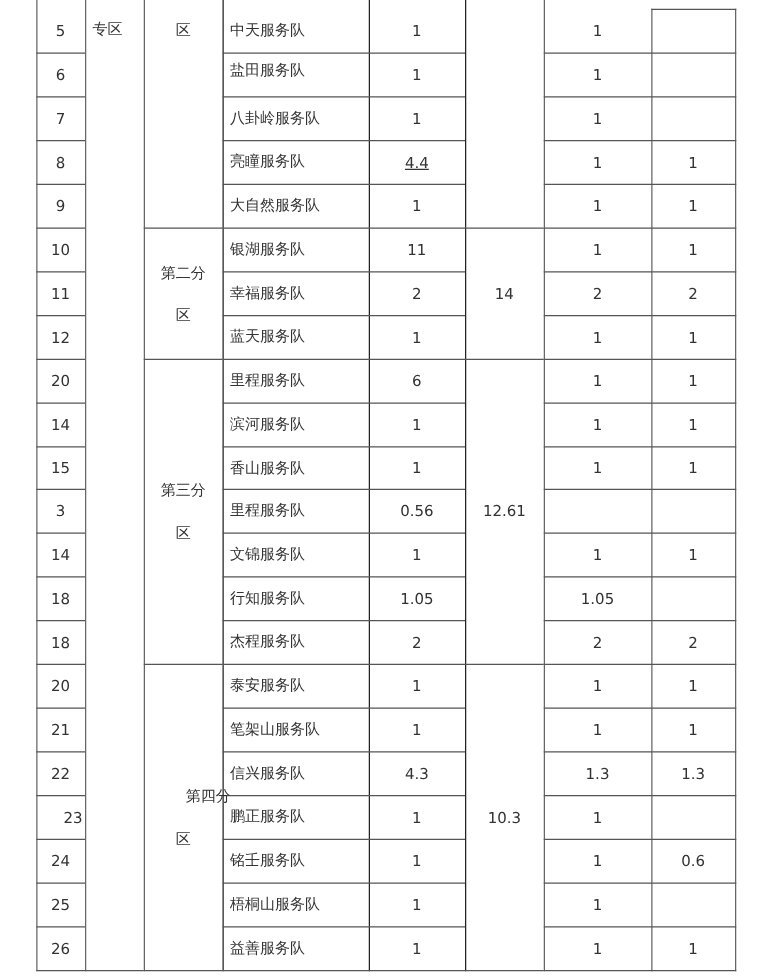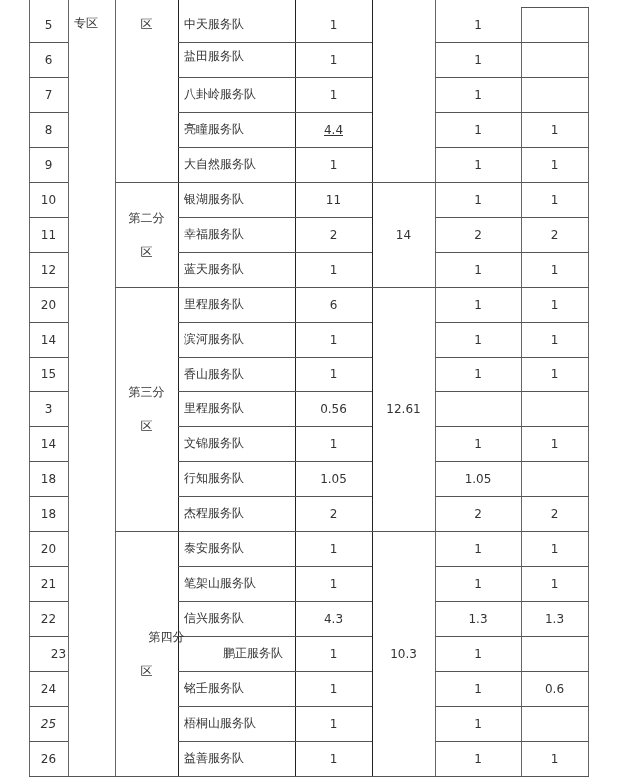--- a/index.html
+++ b/index.html
@@ -187,30 +187,30 @@
     <div class="cell l" style="left: 178px; top: 566px; width: 117px; height: 35px;">笔架山服务队</div>
     <div class="cell c" style="left: 295px; top: 566px; width: 77px; height: 35px;">1</div>
     <div class="cell c" style="left: 435px; top: 566px; width: 86px; height: 35px;">1</div>
     <div class="cell c" style="left: 521px; top: 566px; width: 67px; height: 35px;">1</div>
     <div class="cell c" style="left: 29px; top: 601px; width: 39px; height: 35px;">22</div>
     <div class="cell l" style="left: 178px; top: 601px; width: 117px; height: 35px;">信兴服务队</div>
     <div class="cell c" style="left: 295px; top: 601px; width: 77px; height: 35px;">4.3</div>
     <div class="cell c" style="left: 435px; top: 601px; width: 86px; height: 35px;">1.3</div>
     <div class="cell c" style="left: 521px; top: 601px; width: 67px; height: 35px;">1.3</div>
     <div class="cell c" style="left: 39px; top: 636px; width: 39px; height: 35px;">23</div>
-    <div class="cell l" style="left: 178px; top: 636px; width: 117px; height: 35px; margin-left: 39px;">鹏正服务队</div>
+    <div class="cell l" style="left: 178px; top: 636px; width: 117px; height: 35px;">鹏正服务队</div>
     <div class="cell c" style="left: 295px; top: 636px; width: 77px; height: 35px;">1</div>
     <div class="cell c" style="left: 435px; top: 636px; width: 86px; height: 35px;">1</div>
     <div class="cell c" style="left: 521px; top: 636px; width: 67px; height: 35px;"></div>
     <div class="cell c" style="left: 29px; top: 671px; width: 39px; height: 35px;">24</div>
     <div class="cell l" style="left: 178px; top: 671px; width: 117px; height: 35px;">铭壬服务队</div>
     <div class="cell c" style="left: 295px; top: 671px; width: 77px; height: 35px;">1</div>
     <div class="cell c" style="left: 435px; top: 671px; width: 86px; height: 35px;">1</div>
     <div class="cell c" style="left: 521px; top: 671px; width: 67px; height: 35px;">0.6</div>
-    <div class="cell c" style="left: 29px; top: 706px; width: 39px; height: 35px; font-style: italic;">25</div>
+    <div class="cell c" style="left: 29px; top: 706px; width: 39px; height: 35px;">25</div>
     <div class="cell l" style="left: 178px; top: 706px; width: 117px; height: 35px;">梧桐山服务队</div>
     <div class="cell c" style="left: 295px; top: 706px; width: 77px; height: 35px;">1</div>
     <div class="cell c" style="left: 435px; top: 706px; width: 86px; height: 35px;">1</div>
     <div class="cell c" style="left: 521px; top: 706px; width: 67px; height: 35px;"></div>
     <div class="cell c" style="left: 29px; top: 741px; width: 39px; height: 35px;">26</div>
     <div class="cell l" style="left: 178px; top: 741px; width: 117px; height: 35px;">益善服务队</div>
     <div class="cell c" style="left: 295px; top: 741px; width: 77px; height: 35px;">1</div>
     <div class="cell c" style="left: 435px; top: 741px; width: 86px; height: 35px;">1</div>
     <div class="cell c" style="left: 521px; top: 741px; width: 67px; height: 35px;">1</div>
     <div class="cell c" style="left: 115px; top: 7px; width: 63px; height: 34.95px;">区</div>

